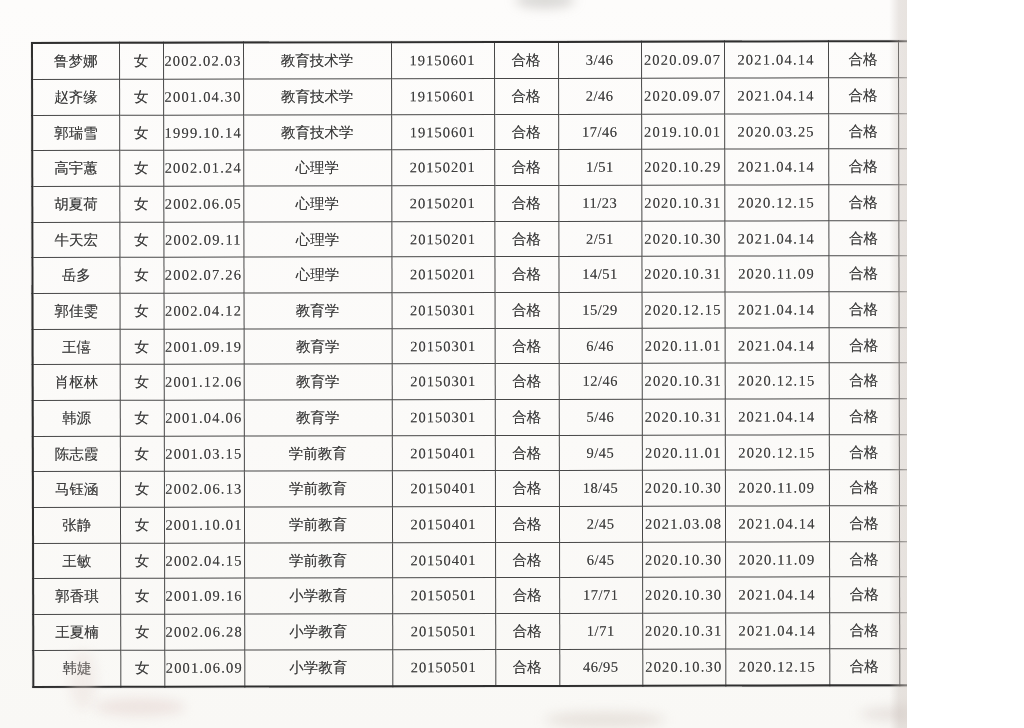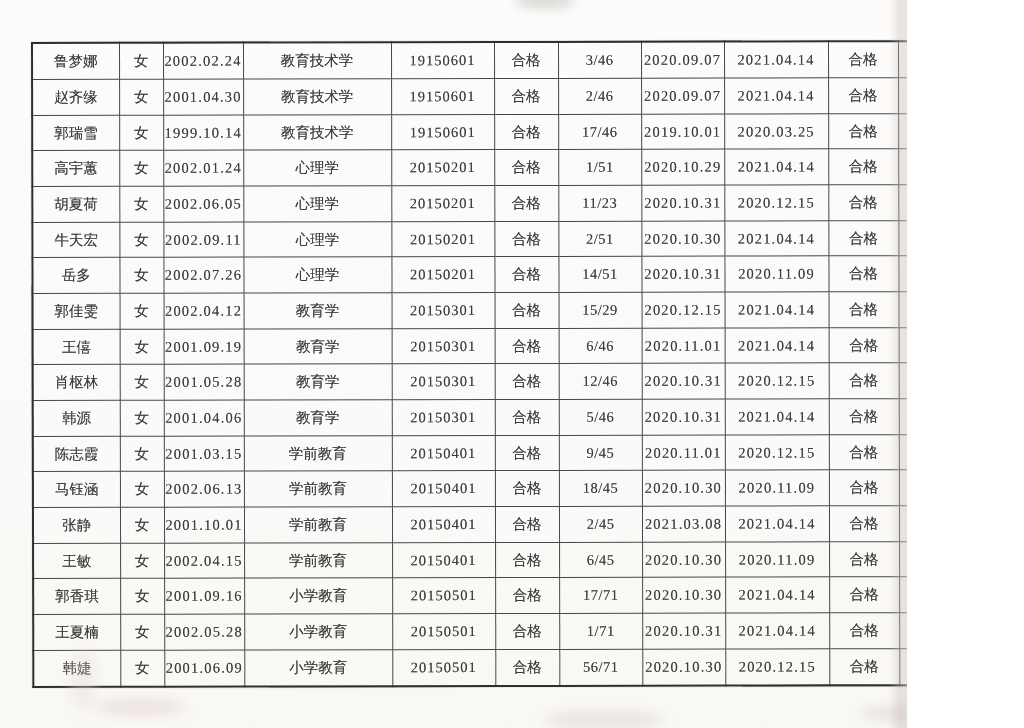--- a/index.html
+++ b/index.html
@@ -78,21 +78,21 @@
           <col class="c-rank">
           <col class="c-d1">
         <col class="c-d2">
           <col class="c-q2">
           <col class="c-q3">
       </colgroup>
       <tbody id="tbody">
           <tr>
             <td class="col-name">鲁梦娜</td>
             <td class="col-gender">女</td>
-            <td class="col-birth_date">2002.02.24</td>
+            <td class="col-birth_date">2002.02.03</td>
             <td class="col-major">教育技术学</td>
             <td class="col-class_id">19150601</td>
             <td class="col-qualification_1">合格</td>
             <td class="col-rank">3/46</td>
             <td class="col-date_1">2020.09.07</td>
             <td class="col-date_2">2021.04.14</td>
             <td class="col-qualification_2">合格</td>
             <td class="col-qualification_3">合格</td>
           </tr>
           <tr>
@@ -195,21 +195,21 @@
             <td class="col-qualification_1">合格</td>
             <td class="col-rank">6/46</td>
             <td class="col-date_1">2020.11.01</td>
             <td class="col-date_2">2021.04.14</td>
             <td class="col-qualification_2">合格</td>
             <td class="col-qualification_3">合格</td>
           </tr>
           <tr>
             <td class="col-name">肖枢林</td>
             <td class="col-gender">女</td>
-            <td class="col-birth_date">2001.05.28</td>
+            <td class="col-birth_date">2001.12.06</td>
             <td class="col-major">教育学</td>
             <td class="col-class_id">20150301</td>
             <td class="col-qualification_1">合格</td>
             <td class="col-rank">12/46</td>
             <td class="col-date_1">2020.10.31</td>
             <td class="col-date_2">2020.12.15</td>
             <td class="col-qualification_2">合格</td>
             <td class="col-qualification_3">合格</td>
           </tr>
           <tr>
@@ -286,38 +286,38 @@
             <td class="col-qualification_1">合格</td>
             <td class="col-rank">17/71</td>
             <td class="col-date_1">2020.10.30</td>
             <td class="col-date_2">2021.04.14</td>
             <td class="col-qualification_2">合格</td>
             <td class="col-qualification_3">合格</td>
           </tr>
           <tr>
             <td class="col-name">王夏楠</td>
             <td class="col-gender">女</td>
-            <td class="col-birth_date">2002.05.28</td>
+            <td class="col-birth_date">2002.06.28</td>
             <td class="col-major">小学教育</td>
             <td class="col-class_id">20150501</td>
             <td class="col-qualification_1">合格</td>
             <td class="col-rank">1/71</td>
             <td class="col-date_1">2020.10.31</td>
             <td class="col-date_2">2021.04.14</td>
             <td class="col-qualification_2">合格</td>
             <td class="col-qualification_3">合格</td>
           </tr>
           <tr>
             <td class="col-name">韩婕</td>
             <td class="col-gender">女</td>
             <td class="col-birth_date">2001.06.09</td>
             <td class="col-major">小学教育</td>
             <td class="col-class_id">20150501</td>
             <td class="col-qualification_1">合格</td>
-            <td class="col-rank">56/71</td>
+            <td class="col-rank">46/95</td>
             <td class="col-date_1">2020.10.30</td>
             <td class="col-date_2">2020.12.15</td>
             <td class="col-qualification_2">合格</td>
             <td class="col-qualification_3">合格</td>
           </tr>
         </tbody>
     </table>
   </div>
 
   <div class="smudge left-low"></div>

